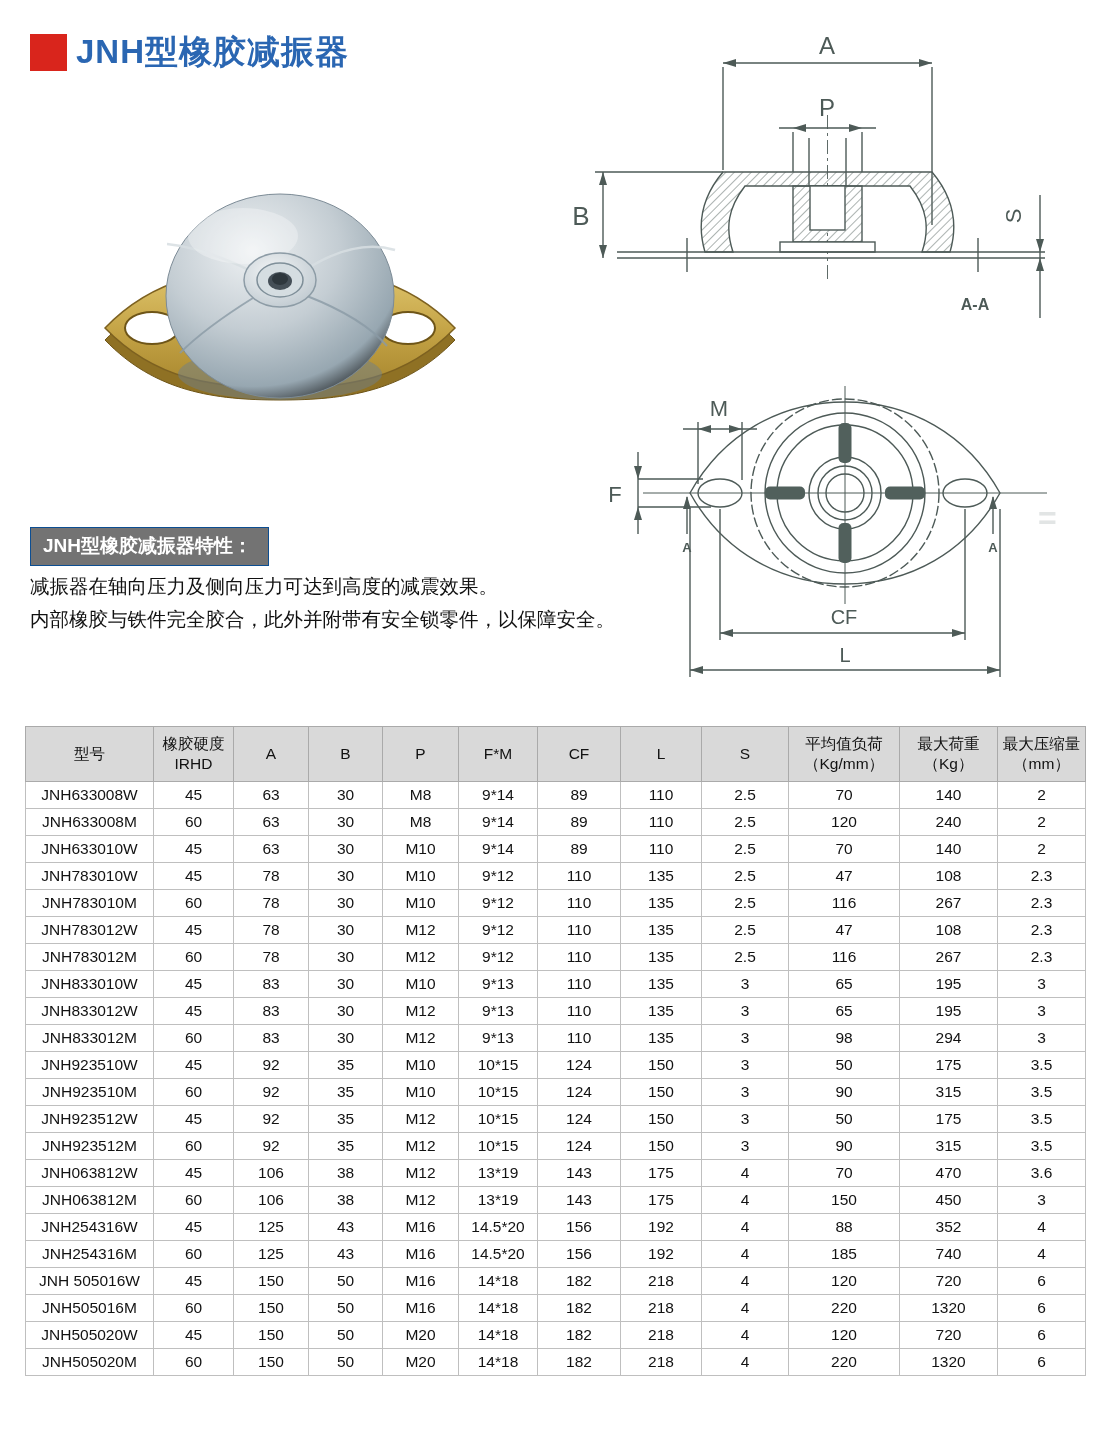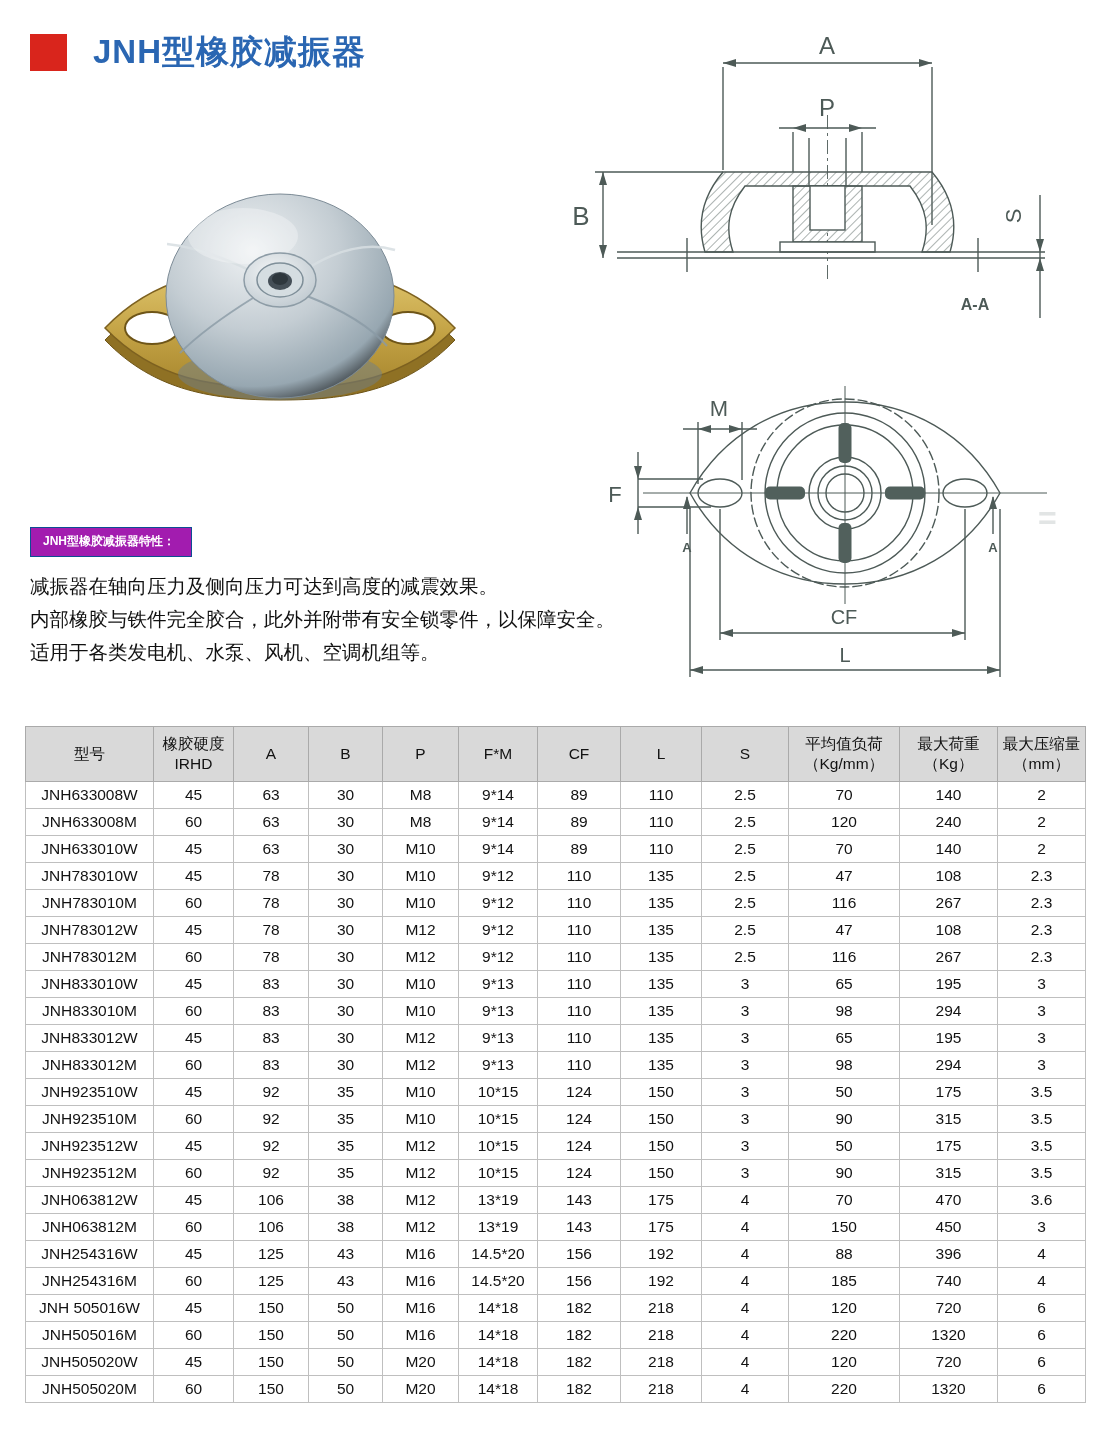--- a/index.html
+++ b/index.html
@@ -1,31 +1,31 @@
 <!DOCTYPE html>
 <html><head>
 <meta charset="utf-8">
 <style>
   html,body{margin:0;padding:0;background:#ffffff;}
   #stage{
     position:relative;width:1106px;height:1436px;background:#ffffff;overflow:hidden;
     font-family:"Liberation Sans", sans-serif;color:#141414;
   }
   
-  .title-row{position:absolute;left:30px;top:30px;display:flex;align-items:center;gap:26px;}
+  .title-row{position:absolute;left:30px;top:30px;display:flex;align-items:center;gap:9px;}
   .red-square{width:37px;height:37px;background:#d9251c;}
   .page-title{font-size:33px;font-weight:bold;color:#2a66b2;letter-spacing:1px;white-space:nowrap;}
   
   .abs{position:absolute;}
   svg text{font-family:"Liberation Sans", sans-serif;fill:#4d5a57;}
   .watermark{position:absolute;left:1038px;top:500px;font-size:32px;color:#e2e5e5;font-weight:bold;}
   
   .banner{
-    position:absolute;left:30px;top:527px;background:#a21caf;border:1px solid #0c4e92;
-    color:#ffffff;font-size:12px;font-weight:bold;padding:5px 16px 6px 12px;white-space:nowrap;
+    position:absolute;left:30px;top:527px;background:#737373;border:1px solid #0c4e92;
+    color:#ffffff;font-size:19px;font-weight:bold;padding:5px 16px 6px 12px;white-space:nowrap;
   }
   .features{position:absolute;left:30px;top:570px;font-size:19.5px;line-height:33px;color:#111111;}
   
   .table-wrap{position:absolute;left:25px;top:726px;width:1060px;}
   table.spec{border-collapse:collapse;table-layout:fixed;width:1060px;font-size:15.5px;color:#121212;}
   table.spec th{
     background:#d9d9d9;border:1px solid #aaaaaa;font-weight:normal;height:54px;
     text-align:center;vertical-align:middle;font-size:15.5px;line-height:1.3;padding:0;
   }
   table.spec td{
@@ -199,21 +199,20 @@
     <text x="249" y="252" font-size="20" text-anchor="middle">CF</text>
     <text x="250" y="290" font-size="20" text-anchor="middle">L</text>
   </svg>
 
   <div class="watermark">=</div>
 
   <div class="banner">JNH型橡胶减振器特性：</div>
   <div class="features">
     <div>减振器在轴向压力及侧向压力可达到高度的减震效果。</div>
     <div>内部橡胶与铁件完全胶合，此外并附带有安全锁零件，以保障安全。</div>
-    <div>适用于各类发电机、水泵、风机、空调机组等。</div>
   </div>
 
   <div class="table-wrap">
     <table class="spec">
       <colgroup>
           <col style="width: 128px;">
           <col style="width: 80px;">
           <col style="width: 75px;">
           <col style="width: 74px;">
           <col style="width: 76px;">
@@ -348,34 +347,20 @@
             <td>M10</td>
             <td>9*13</td>
             <td>110</td>
             <td>135</td>
             <td>3</td>
             <td>65</td>
             <td>195</td>
             <td>3</td>
           </tr>
           <tr>
-            <td>JNH833010M</td>
-            <td>60</td>
-            <td>83</td>
-            <td>30</td>
-            <td>M10</td>
-            <td>9*13</td>
-            <td>110</td>
-            <td>135</td>
-            <td>3</td>
-            <td>98</td>
-            <td>294</td>
-            <td>3</td>
-          </tr>
-          <tr>
             <td>JNH833012W</td>
             <td>45</td>
             <td>83</td>
             <td>30</td>
             <td>M12</td>
             <td>9*13</td>
             <td>110</td>
             <td>135</td>
             <td>3</td>
             <td>65</td>
@@ -484,21 +469,21 @@
             <td>JNH254316W</td>
             <td>45</td>
             <td>125</td>
             <td>43</td>
             <td>M16</td>
             <td>14.5*20</td>
             <td>156</td>
             <td>192</td>
             <td>4</td>
             <td>88</td>
-            <td>396</td>
+            <td>352</td>
             <td>4</td>
           </tr>
           <tr>
             <td>JNH254316M</td>
             <td>60</td>
             <td>125</td>
             <td>43</td>
             <td>M16</td>
             <td>14.5*20</td>
             <td>156</td>

